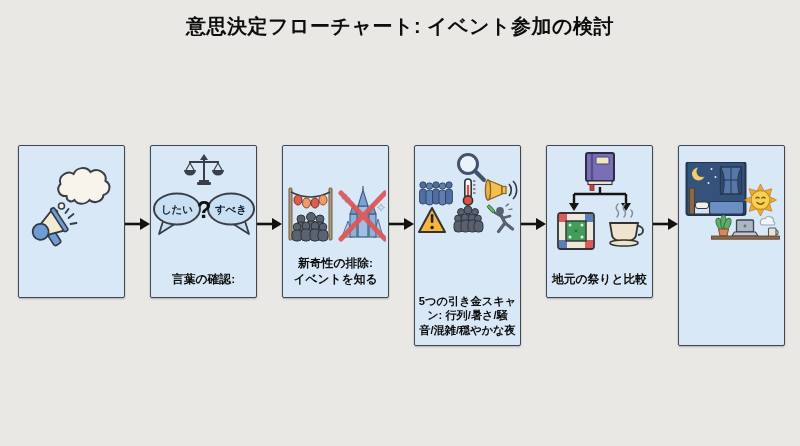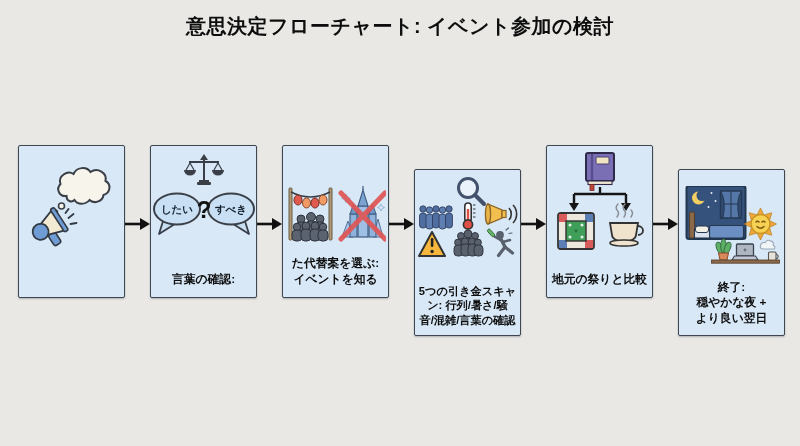--- a/index.html
+++ b/index.html
@@ -22,21 +22,21 @@
   }
   .step{
     position:relative;width:107px;height:153px;
     background:#d8e8f7;
     border:1.6px solid #3f4650;
     border-radius:2px;
     box-sizing:border-box;
     box-shadow:0 1px 2px rgba(60,70,90,.35);
     flex:none;
   }
-  .step.tall{height:167px;margin-top:24px;}
+  .step.tall{height:201px;}
   .ic{position:absolute;left:50%;transform:translateX(-50%);}
   .label{
     position:absolute;left:2px;right:2px;
     text-align:center;font-weight:700;color:#0e0e0e;
     font-size:11.8px;line-height:1.3;
   }
   .label.small{font-size:11.2px;line-height:1.28;}
   .arrow{flex:none;margin-top:71px;}
   .btxt{font-weight:700;font-size:10.5px;fill:#14202e;}
 </style>
@@ -147,21 +147,21 @@
           <line x1="77" y1="6" x2="77" y2="2" stroke="#3f5b80" stroke-width="1.2"></line>
           <path d="M60 10 l1.4 3 3 1.4 -3 1.4 -1.4 3 -1.4 -3 -3 -1.4 3 -1.4 z" fill="#d8e8f7" stroke="#88a8cc" stroke-width="0.8"></path>
           <path d="M95 20 l1.1 2.4 2.4 1.1 -2.4 1.1 -1.1 2.4 -1.1 -2.4 -2.4 -1.1 2.4 -1.1 z" fill="#d8e8f7" stroke="#88a8cc" stroke-width="0.8"></path>
           <g stroke="#e05555" stroke-width="5" stroke-linecap="round" opacity="0.92">
             <line x1="55" y1="9" x2="99" y2="55"></line>
             <line x1="99" y1="9" x2="55" y2="55"></line>
           </g>
         </g>
       </svg>
       <div class="label" style="bottom:10px">
-        <div>た代替案を選ぶ:</div>
+        <div>新奇性の排除:</div>
         <div>イベントを知る</div>
       </div>
     </div>
 
     <svg class="arrow" width="25" height="16" viewBox="0 0 25 16">
       <line x1="0" y1="8" x2="16" y2="8" stroke="#111" stroke-width="2.6"></line>
       <polygon points="15,2 25,8 15,14" fill="#111"></polygon>
     </svg>
 
     <div class="step tall">
@@ -243,21 +243,21 @@
           </g>
           <g stroke="#59616e" stroke-width="1.2" stroke-linecap="round">
             <line x1="90" y1="55" x2="92.5" y2="53"></line>
             <line x1="93" y1="58.5" x2="96" y2="58"></line>
           </g>
         </g>
       </svg>
       <div class="label small" style="bottom:8px">
         <div>5つの引き金スキャ</div>
         <div>ン: 行列/暑さ/騒</div>
-        <div>音/混雑/言葉の確認</div>
+        <div>音/混雑/穏やかな夜</div>
       </div>
     </div>
 
     <svg class="arrow" width="25" height="16" viewBox="0 0 25 16">
       <line x1="0" y1="8" x2="16" y2="8" stroke="#111" stroke-width="2.6"></line>
       <polygon points="15,2 25,8 15,14" fill="#111"></polygon>
     </svg>
 
     <div class="step">
       <svg class="ic" style="top:5px" width="104" height="100" viewBox="0 0 104 100">
@@ -354,21 +354,16 @@
             <path d="M53 70 h21 l2.5 4 h-26 Z" fill="#c3c9d4" stroke="#3c4350" stroke-width="1.1"></path>
           </g>
           <path d="M82 63 q-4 0 -3 -3.6 q1 -3.6 4.6 -2.7 q1.8 -3.6 5.4 -1.8 q3.6 0.9 2.7 4.5 q2.7 0.9 0.9 3.6 z" fill="#f2f5f8" stroke="#9aa7b5" stroke-width="1.1"></path>
           <g>
             <rect x="87" y="66" width="7.5" height="8.5" rx="1" fill="#e8e3da" stroke="#555" stroke-width="1.1"></rect>
             <path d="M94.5 68 a3 2.6 0 0 1 0 5" fill="none" stroke="#555" stroke-width="1.1"></path>
           </g>
           <rect x="30" y="74" width="68" height="3.2" fill="#8a6a4a" stroke="#553f28" stroke-width="0.8"></rect>
         </g>
       </svg>
-      <div class="label" style="bottom:9px">
-        <div>終了:</div>
-        <div>穏やかな夜 +</div>
-        <div>より良い翌日</div>
-      </div>
     </div>
 
   </div>
 </div>
 
 </body></html>

